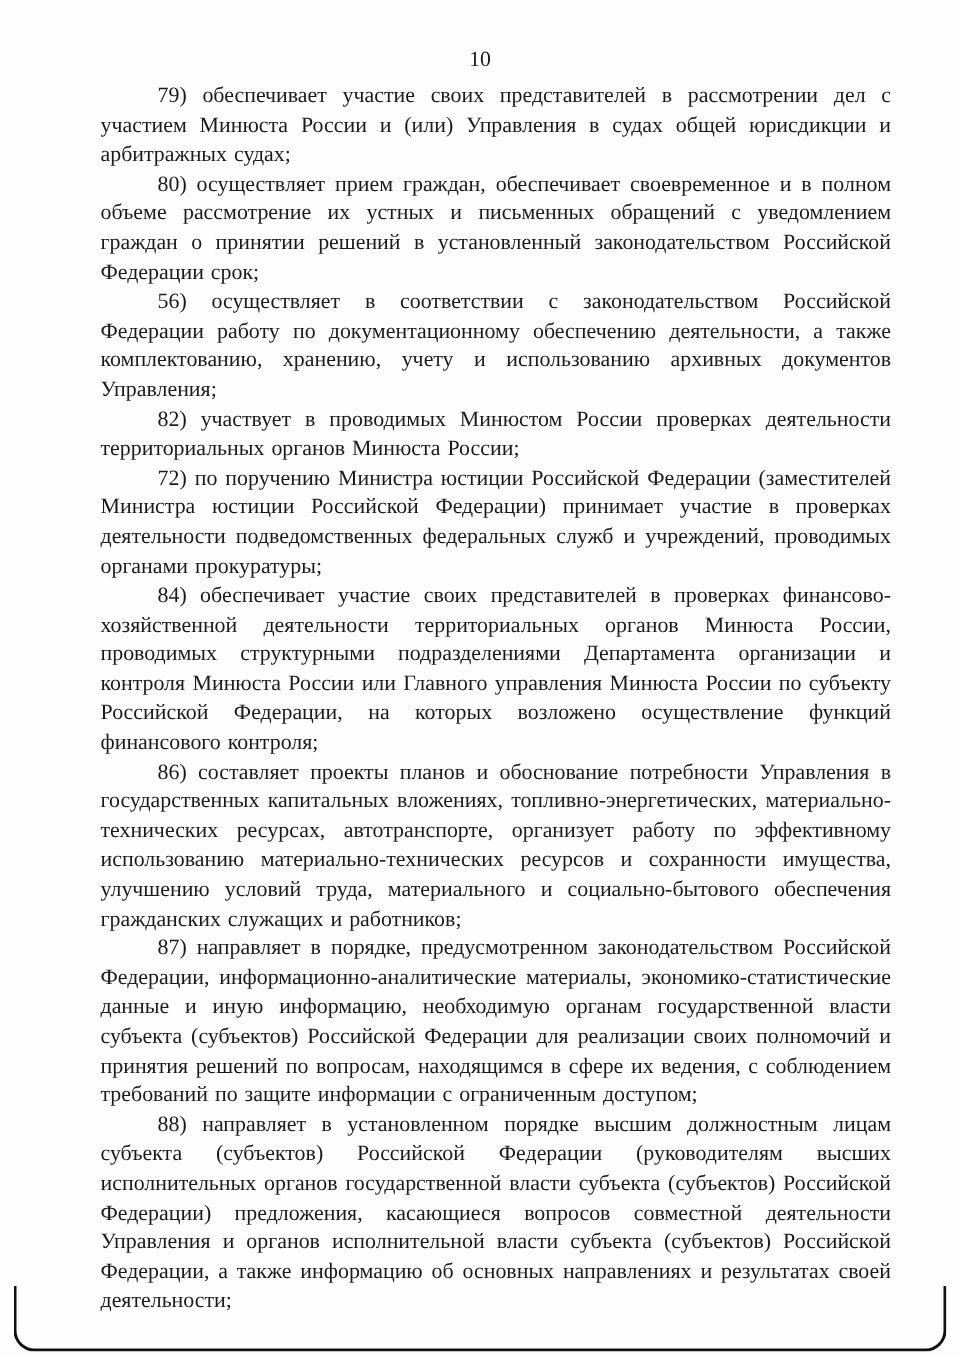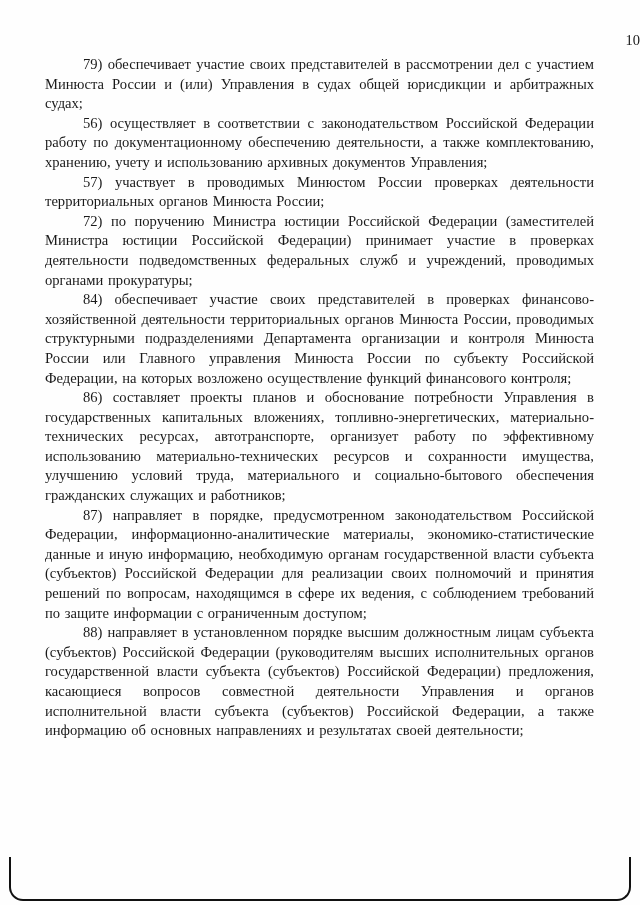--- a/index.html
+++ b/index.html
@@ -11,27 +11,27 @@
     position: relative;
     width: 640px;
     height: 905px;
     background: #fefefe;
     font-family: "Liberation Serif", "DejaVu Serif", serif;
     color: #1a1a1a;
     overflow: hidden;
     box-sizing: border-box;
   }
   .page-number {
-    text-align: right;
+    text-align: center;
     font-size: 14.5px;
     padding-top: 32px;
     padding-bottom: 6px;
   }
   .content {
-    padding: 0 46px 0 45px;
+    padding: 0 46px 0 67px;
     font-size: 14.6px;
     line-height: 19.6px;
   }
   .content p {
     margin: 0;
     text-align: justify;
     text-indent: 38px;
     word-spacing: 1px;
   }
   
@@ -50,22 +50,23 @@
 </style>
 </head>
 <body>
 
 <div class="page">
 
   <div class="page-number">10</div>
 
   <div class="content">
     <p>79) обеспечивает участие своих представителей в рассмотрении дел с участием Минюста России и (или) Управления в судах общей юрисдикции и арбитражных судах;</p>
+    <p>80) осуществляет прием граждан, обеспечивает своевременное и в полном объеме рассмотрение их устных и письменных обращений с уведомлением граждан о принятии решений в установленный законодательством Российской Федерации срок;</p>
     <p>56) осуществляет в соответствии с законодательством Российской Федерации работу по документационному обеспечению деятельности, а также комплектованию, хранению, учету и использованию архивных документов Управления;</p>
-    <p>57) участвует в проводимых Минюстом России проверках деятельности территориальных органов Минюста России;</p>
+    <p>82) участвует в проводимых Минюстом России проверках деятельности территориальных органов Минюста России;</p>
     <p>72) по поручению Министра юстиции Российской Федерации (заместителей Министра юстиции Российской Федерации) принимает участие в проверках деятельности подведомственных федеральных служб и учреждений, проводимых органами прокуратуры;</p>
     <p>84) обеспечивает участие своих представителей в проверках финансово-хозяйственной деятельности территориальных органов Минюста России, проводимых структурными подразделениями Департамента организации и контроля Минюста России или Главного управления Минюста России по субъекту Российской Федерации, на которых возложено осуществление функций финансового контроля;</p>
     <p>86) составляет проекты планов и обоснование потребности Управления в государственных капитальных вложениях, топливно-энергетических, материально-технических ресурсах, автотранспорте, организует работу по эффективному использованию материально-технических ресурсов и сохранности имущества, улучшению условий труда, материального и социально-бытового обеспечения гражданских служащих и работников;</p>
     <p>87) направляет в порядке, предусмотренном законодательством Российской Федерации, информационно-аналитические материалы, экономико-статистические данные и иную информацию, необходимую органам государственной власти субъекта (субъектов) Российской Федерации для реализации своих полномочий и принятия решений по вопросам, находящимся в сфере их ведения, с соблюдением требований по защите информации с ограниченным доступом;</p>
     <p>88) направляет в установленном порядке высшим должностным лицам субъекта (субъектов) Российской Федерации (руководителям высших исполнительных органов государственной власти субъекта (субъектов) Российской Федерации) предложения, касающиеся вопросов совместной деятельности Управления и органов исполнительной власти субъекта (субъектов) Российской Федерации, а также информацию об основных направлениях и результатах своей деятельности;</p>
   </div>
 
   <div class="frame-bottom"></div>
 
 </div>

